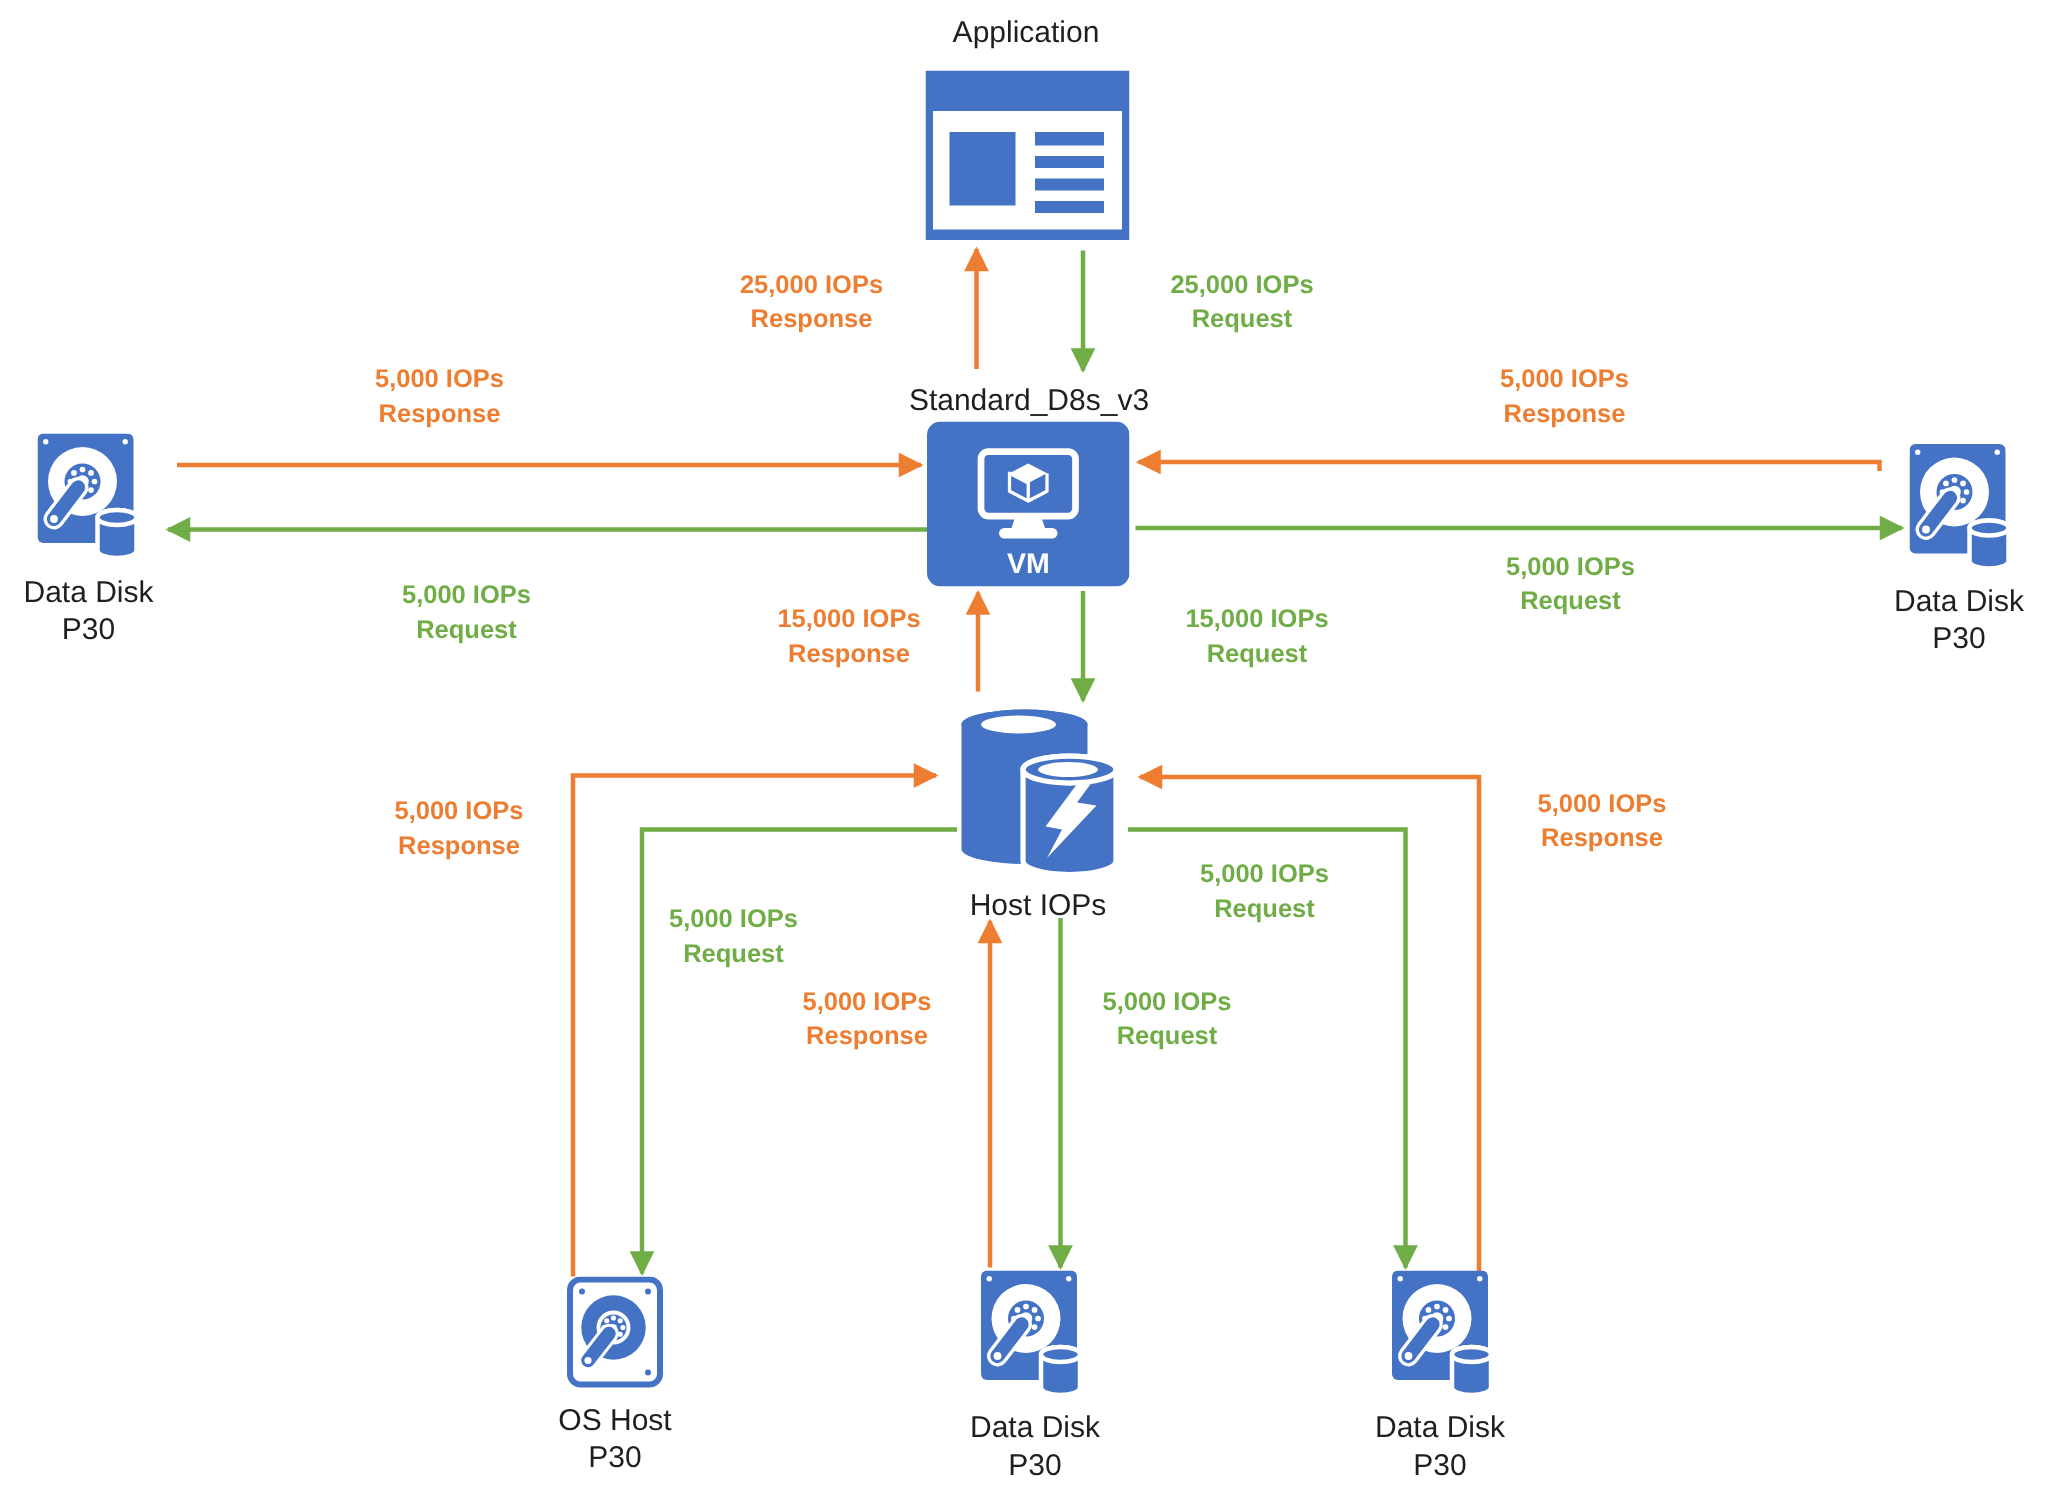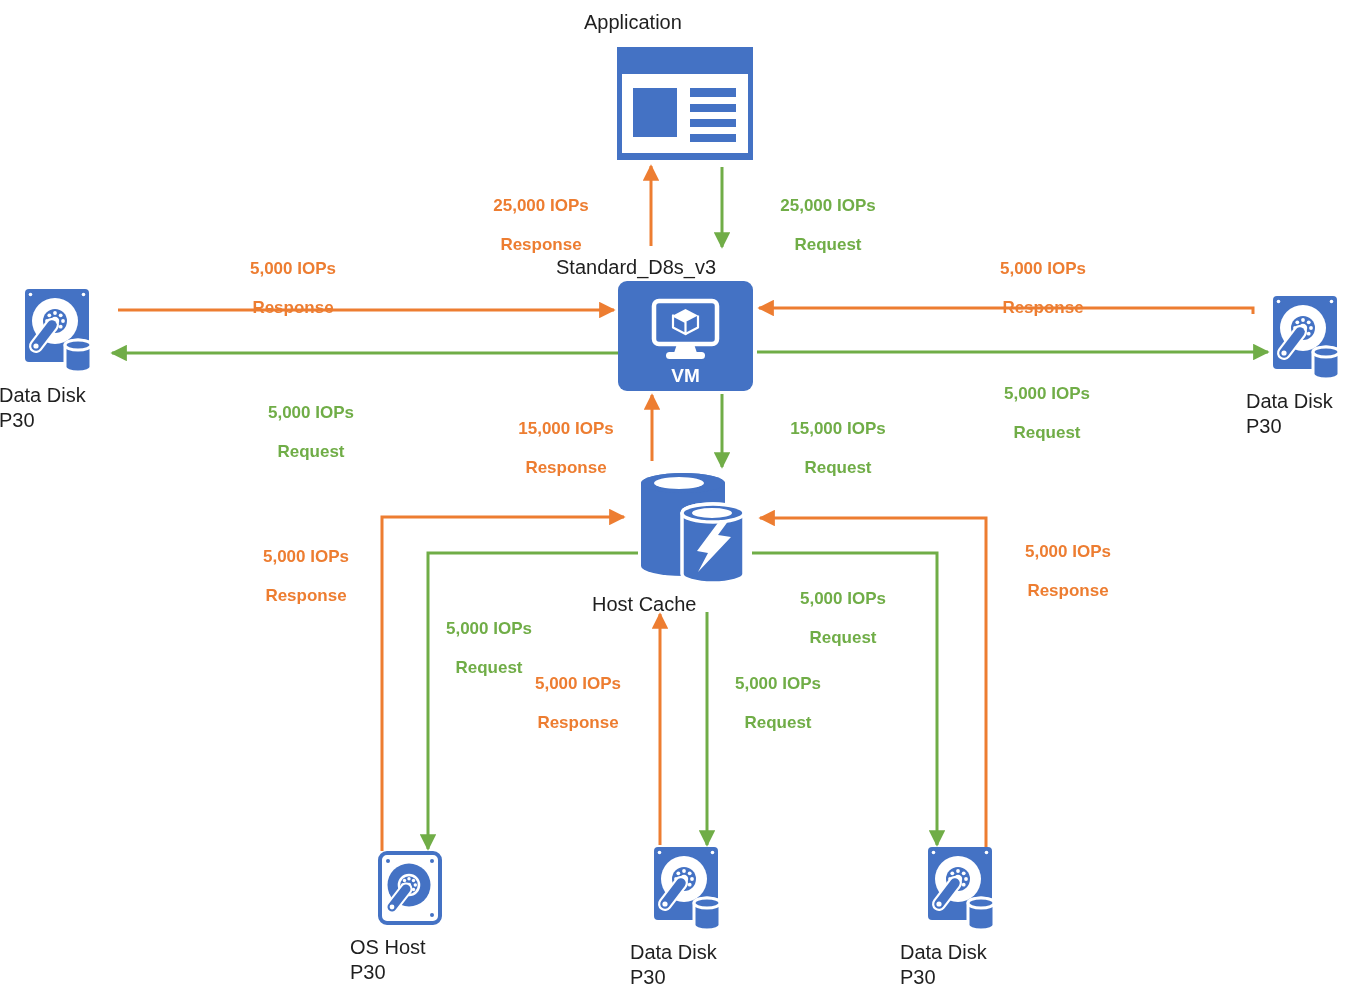--- a/index.html
+++ b/index.html
@@ -4,28 +4,28 @@
 <style>
   html,body{margin:0;padding:0;background:#fff;}
   .canvas{
     position:relative;width:1364px;height:1008px;overflow:hidden;
     background:var(--background,#FFFFFF);
     font-family:"Liberation Sans",sans-serif;
   }
   .connectors{position:absolute;left:0;top:0;pointer-events:none;}
   .node{position:absolute;}
   .node-label{
-    position:absolute;color:var(--label-text,#1F1F1F);
+    position:absolute;text-align:center;color:var(--label-text,#1F1F1F);
     font-size:20px;line-height:25px;white-space:nowrap;
   }
   .flow{
     position:absolute;width:180px;margin-left:-90px;text-align:center;
     font-size:17px;line-height:23px;font-weight:bold;white-space:nowrap;
   }
-  .flow span{display:block;margin-top:16px;}
+  .flow span{display:block;}
   .flow.orange{color:var(--response-orange,#ED7D31);}
   .flow.green{color:var(--request-green,#70AD47);}
   .f-blue{fill:var(--node-blue,#4472C4);}
   .f-white{fill:#FFFFFF;}
   .s-white{stroke:#FFFFFF;}
   .s-blue{stroke:var(--node-blue,#4472C4);}
   .ln-orange{stroke:var(--response-orange,#ED7D31);stroke-width:3;fill:none;}
   .ln-green{stroke:var(--request-green,#70AD47);stroke-width:3;fill:none;}
   .mk-orange{fill:var(--response-orange,#ED7D31);}
   .mk-green{fill:var(--request-green,#70AD47);}
@@ -137,21 +137,21 @@
   <div class="node">
     <svg style="position:absolute;left:640px;top:464px;" width="105" height="122" viewBox="0 0 105 122">
       <path d="M1 19 A42 10 0 0 1 85 19 L85 102 A42 10 0 0 1 1 102 Z" class="f-blue"></path>
       <ellipse cx="43" cy="19" rx="42" ry="10" class="f-blue"></ellipse>
       <ellipse cx="39" cy="19" rx="25" ry="6" class="f-white"></ellipse>
       <path d="M42 49 A31 9 0 0 1 104 49 L104 110 A31 9 0 0 1 42 110 Z" class="f-blue s-white" stroke-width="3.5"></path>
       <ellipse cx="73" cy="49" rx="31" ry="9" class="f-blue s-white" stroke-width="3.5"></ellipse>
       <ellipse cx="72" cy="49" rx="20" ry="5" class="f-white"></ellipse>
       <path d="M80 56 L57 87 L68 89 L58 108 L91 73 L78 71 L89 56 Z" class="f-white"></path>
     </svg>
-    <div class="node-label" style="left:592px;top:592px;width:200px;">Host Cache</div>
+    <div class="node-label" style="left:592px;top:592px;width:200px;">Host IOPs</div>
   </div>
 
   <div class="node">
     <svg style="position:absolute;left:25px;top:289px;" width="68" height="88">
         <use href="#sym-data-disk"></use>
       </svg>
     <div class="node-label" style="left:-1px;top:383px;width:120px;">
       <span>Data Disk</span><br>
       <span>P30</span>
     </div>

